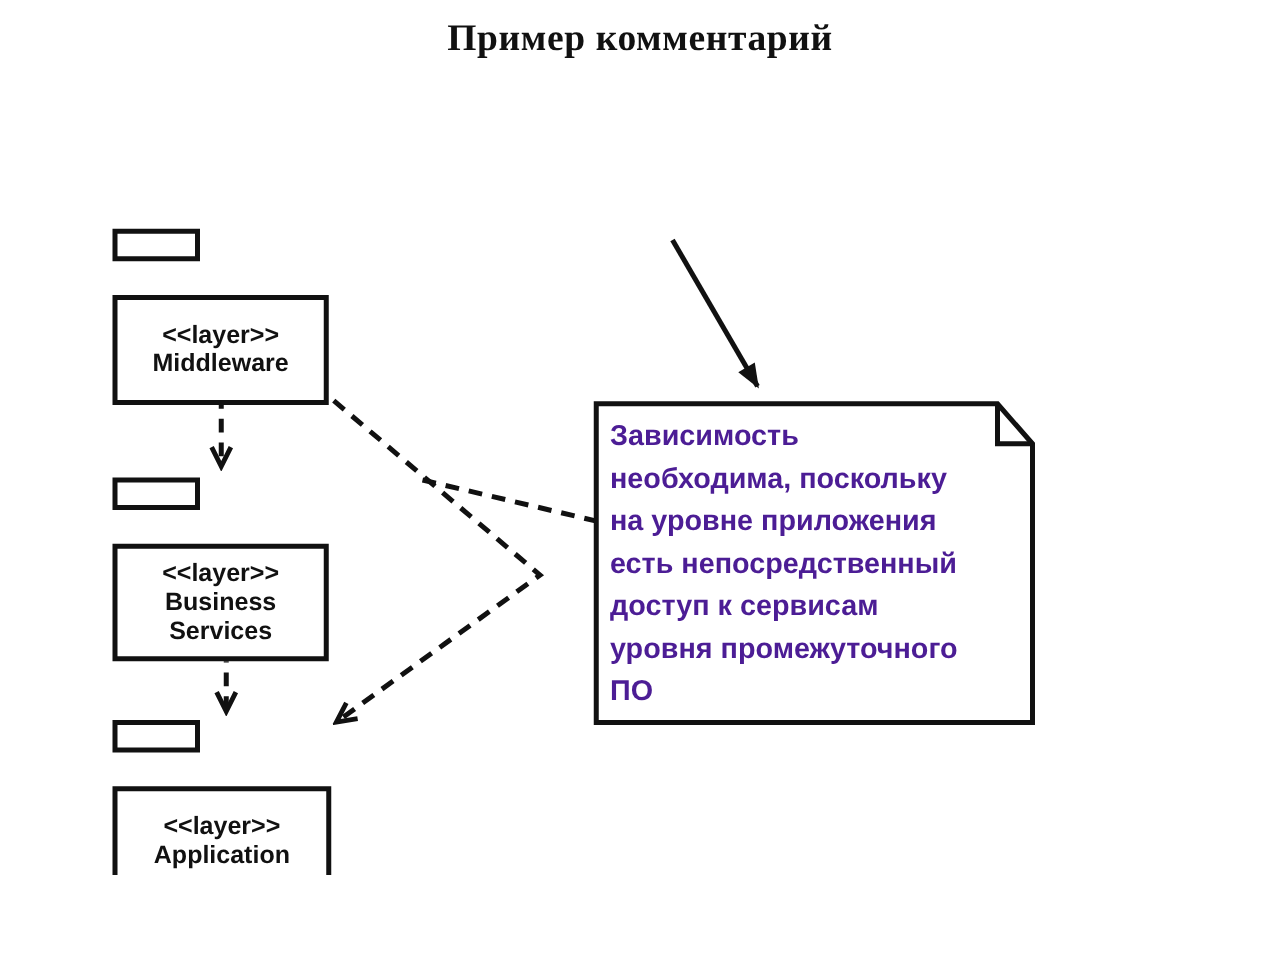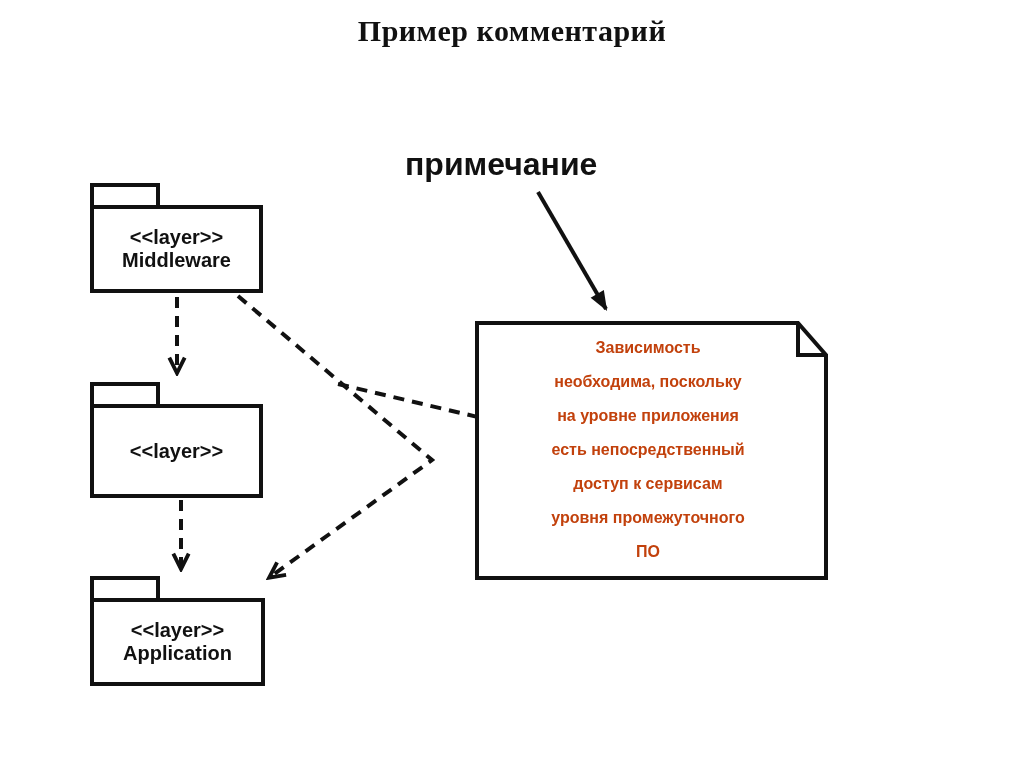--- a/index.html
+++ b/index.html
@@ -20,30 +20,30 @@
   
   .pkg{position:absolute;}
   .pkg-tab{
     box-sizing:border-box;width:70px;height:26px;border:4px solid #111111;
     background:#ffffff;margin-bottom:-4px;position:relative;z-index:1;
   }
   .pkg-body{
     box-sizing:border-box;border:4px solid #111111;background:#ffffff;
     display:flex;flex-direction:column;align-items:center;justify-content:center;
     text-align:center;font-weight:700;font-size:20px;line-height:23px;color:#111111;
-    position:relative;z-index:0;
+    position:relative;z-index:0;margin-top:31px;
   }
   .pkg-name{white-space:pre-line;}
   .pkg-app{left:90px;top:183px;}  .pkg-app .pkg-body{width:173px;height:88px;}
   .pkg-biz{left:90px;top:382px;}  .pkg-biz .pkg-body{width:173px;height:94px;}
   .pkg-mid{left:90px;top:576px;}  .pkg-mid .pkg-body{width:175px;height:88px;}
   
   .note-text{
     position:absolute;left:488px;top:331px;width:320px;
-    font-weight:700;font-size:16px;line-height:34px;color:#c2410c;white-space:pre-line;text-align:center;
+    font-weight:700;font-size:23px;line-height:34px;color:#4c1d95;white-space:pre-line;
   }
   .note-label{
     position:absolute;left:405px;top:146px;
     font-weight:700;font-size:32px;color:#111111;
   }
   .page-num{
     position:absolute;top:718px;right:57px;
     font-size:16px;color:#8a8a8a;
   }
 </style>
@@ -83,36 +83,37 @@
     <div class="pkg-body">
       <span>&lt;&lt;layer&gt;&gt;</span>
       <span class="pkg-name">Middleware</span>
     </div>
   </div>
 
   <div class="pkg pkg-biz">
     <div class="pkg-tab"></div>
     <div class="pkg-body">
       <span>&lt;&lt;layer&gt;&gt;</span>
+      <span class="pkg-name">Business
+Services</span>
     </div>
   </div>
 
   <div class="pkg pkg-mid">
     <div class="pkg-tab"></div>
     <div class="pkg-body">
       <span>&lt;&lt;layer&gt;&gt;</span>
       <span class="pkg-name">Application</span>
     </div>
   </div>
 
   <div class="note-text">Зависимость
 необходима, поскольку
 на уровне приложения
 есть непосредственный
 доступ к сервисам
 уровня промежуточного
 ПО</div>
 
-  <div class="note-label">примечание</div>
 
   <div class="page-num">464</div>
 
 </div>
 
 </body></html>

